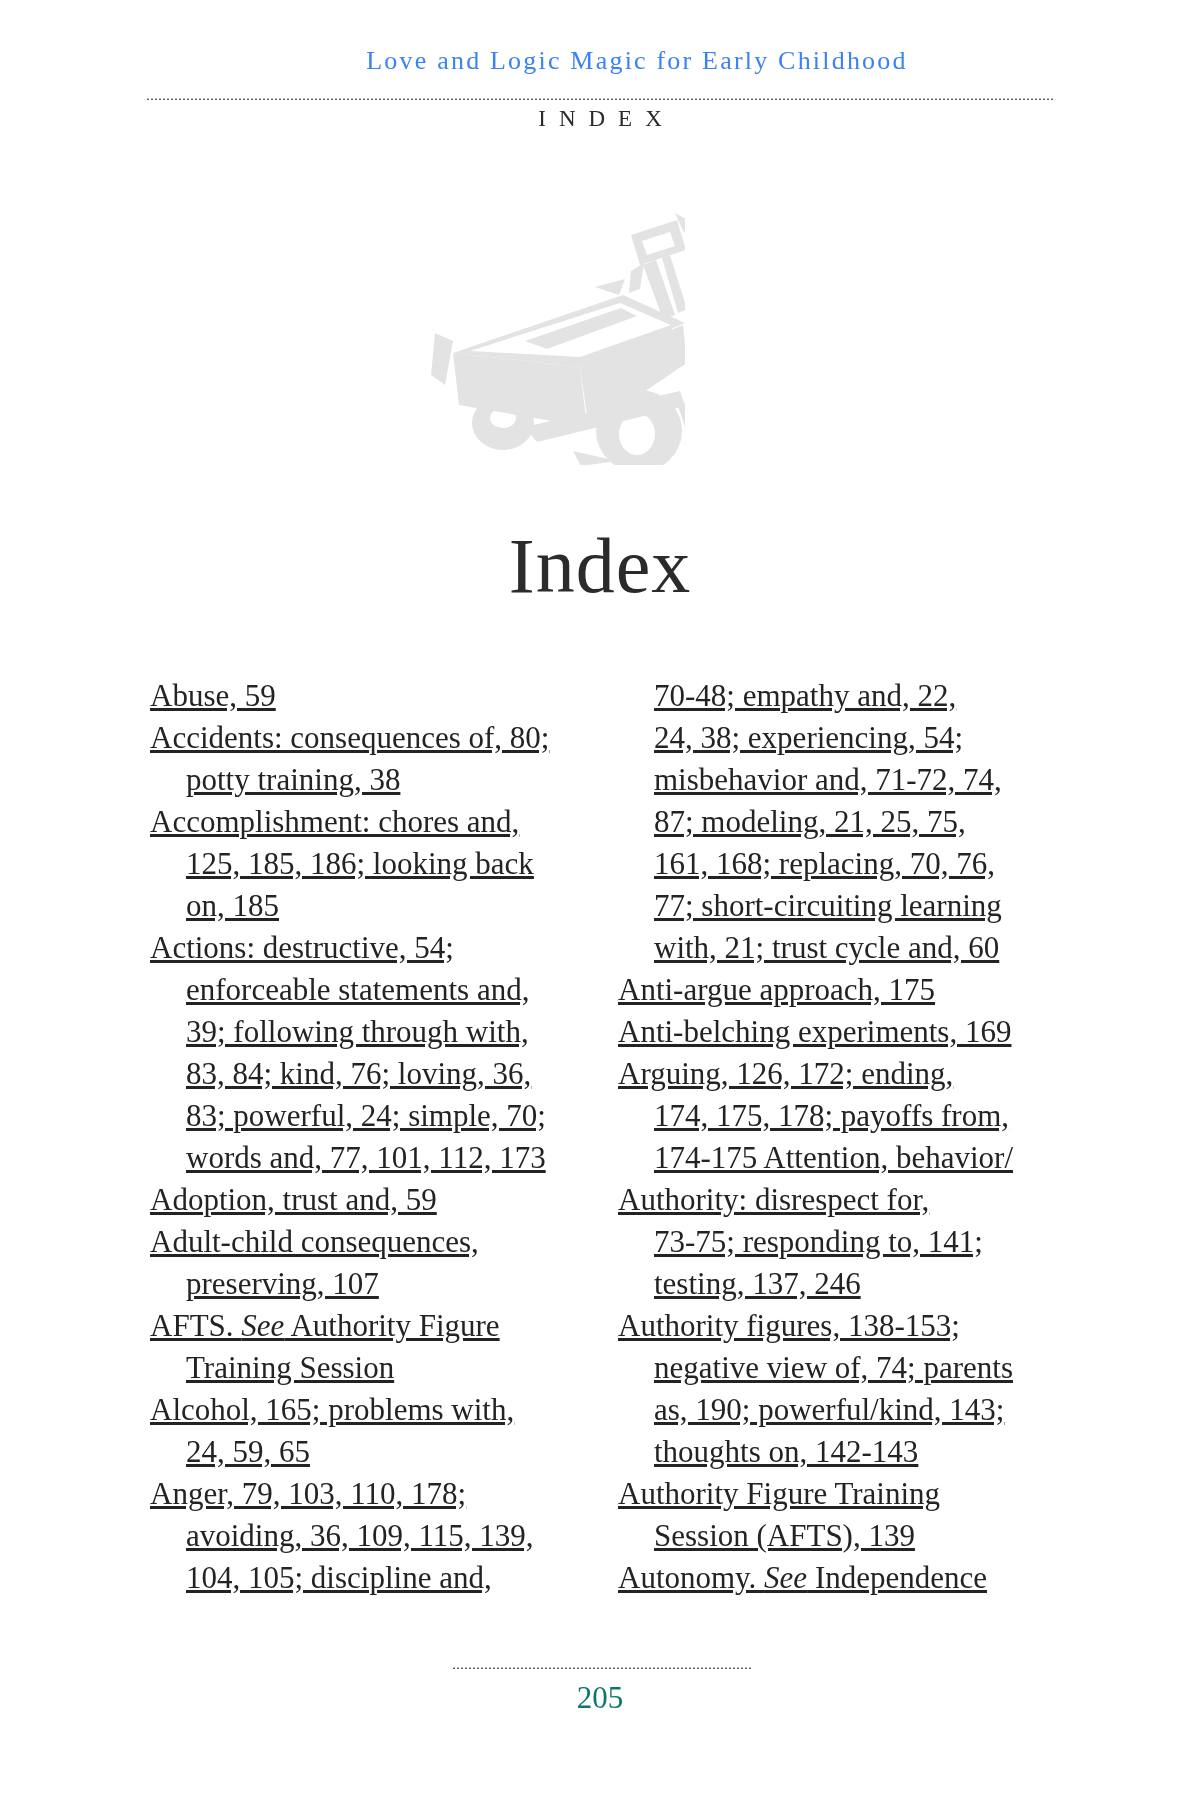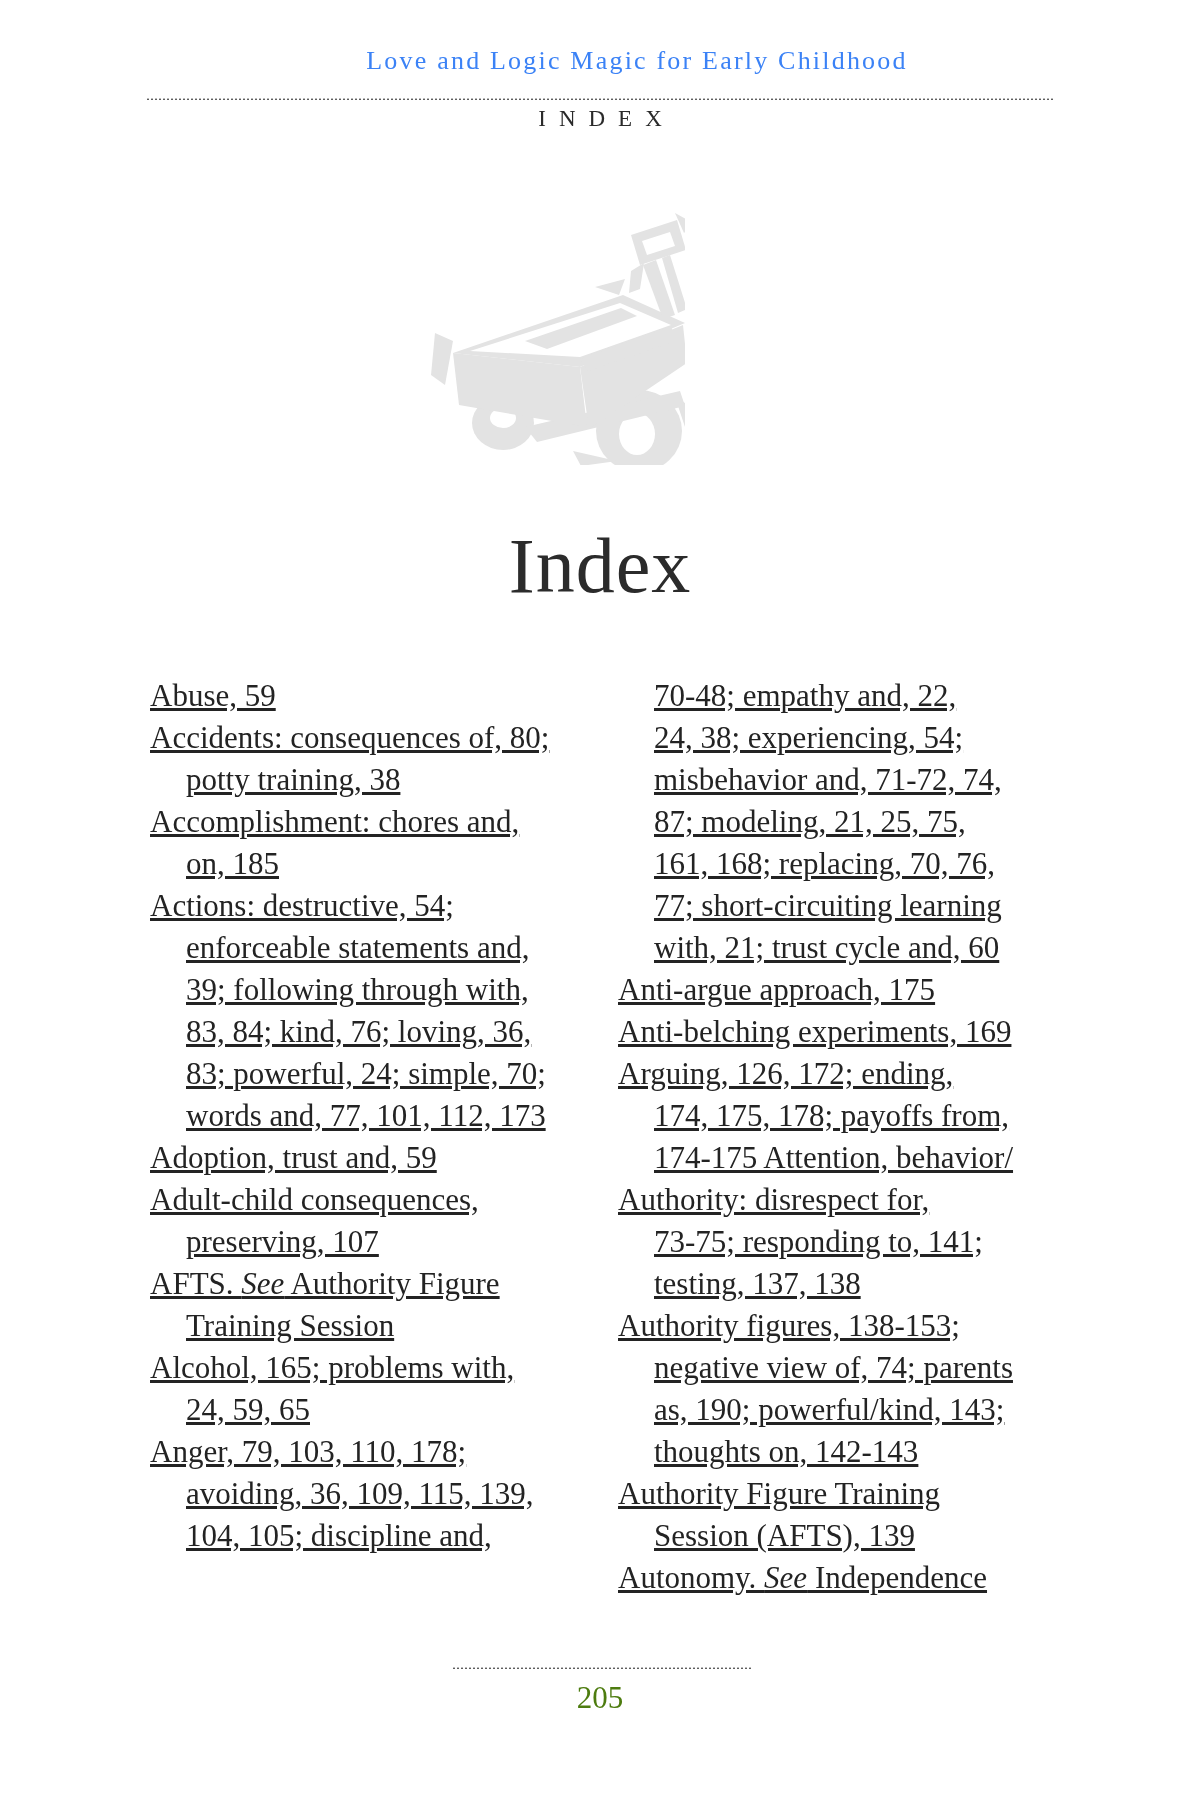--- a/index.html
+++ b/index.html
@@ -35,21 +35,21 @@
     font-size:78px;line-height:80px;letter-spacing:1px;color:#2b2b2b;
   }
   .col{position:absolute;top:675px;font-size:31px;line-height:42px;white-space:nowrap;}
   .col-left{left:150px;width:466px;}
   .col-right{left:618px;width:470px;}
   .line{height:42px;text-decoration:underline;}
   .line.cont{margin-left:36px;}
   .it{font-style:italic;}
   .page-number{
     position:absolute;top:1680px;left:0;width:1200px;
-    text-align:center;font-size:31px;color:#4d7c0f;
+    text-align:center;font-size:31px;color:#0f766e;
   }
 </style>
 </head>
 <body>
 
 <div class="page">
 
   <div class="running-head">Love and Logic Magic for Early Childhood</div>
   <div class="rule rule-head"></div>
   <div class="section-label">INDEX</div>
@@ -88,20 +88,21 @@
     </g>
   </svg>
 
   <h1 class="page-title">Index</h1>
 
   <div class="col col-left" id="col-left">
       <div class="line"><span>Abuse, 59</span></div>
       <div class="line"><span>Accidents: consequences of, 80;</span></div>
       <div class="line cont"><span>potty training, 38</span></div>
       <div class="line"><span>Accomplishment: chores and,</span></div>
+      <div class="line cont"><span>125, 185, 186; looking back</span></div>
       <div class="line cont"><span>on, 185</span></div>
       <div class="line"><span>Actions: destructive, 54;</span></div>
       <div class="line cont"><span>enforceable statements and,</span></div>
       <div class="line cont"><span>39; following through with,</span></div>
       <div class="line cont"><span>83, 84; kind, 76; loving, 36,</span></div>
       <div class="line cont"><span>83; powerful, 24; simple, 70;</span></div>
       <div class="line cont"><span>words and, 77, 101, 112, 173</span></div>
       <div class="line"><span>Adoption, trust and, 59</span></div>
       <div class="line"><span>Adult-child consequences,</span></div>
       <div class="line cont"><span>preserving, 107</span></div>
@@ -121,21 +122,21 @@
       <div class="line cont"><span>161, 168; replacing, 70, 76,</span></div>
       <div class="line cont"><span>77; short-circuiting learning</span></div>
       <div class="line cont"><span>with, 21; trust cycle and, 60</span></div>
       <div class="line"><span>Anti-argue approach, 175</span></div>
       <div class="line"><span>Anti-belching experiments, 169</span></div>
       <div class="line"><span>Arguing, 126, 172; ending,</span></div>
       <div class="line cont"><span>174, 175, 178; payoffs from,</span></div>
       <div class="line cont"><span>174-175 Attention, behavior/</span></div>
       <div class="line"><span>Authority: disrespect for,</span></div>
       <div class="line cont"><span>73-75; responding to, 141;</span></div>
-      <div class="line cont"><span>testing, 137, 138</span></div>
+      <div class="line cont"><span>testing, 137, 246</span></div>
       <div class="line"><span>Authority figures, 138-153;</span></div>
       <div class="line cont"><span>negative view of, 74; parents</span></div>
       <div class="line cont"><span>as, 190; powerful/kind, 143;</span></div>
       <div class="line cont"><span>thoughts on, 142-143</span></div>
       <div class="line"><span>Authority Figure Training</span></div>
       <div class="line cont"><span>Session (AFTS), 139</span></div>
       <div class="line"><span>Autonomy. </span><span class="it">See</span><span> Independence</span></div>
     </div>
 
   <div class="rule rule-foot"></div>

